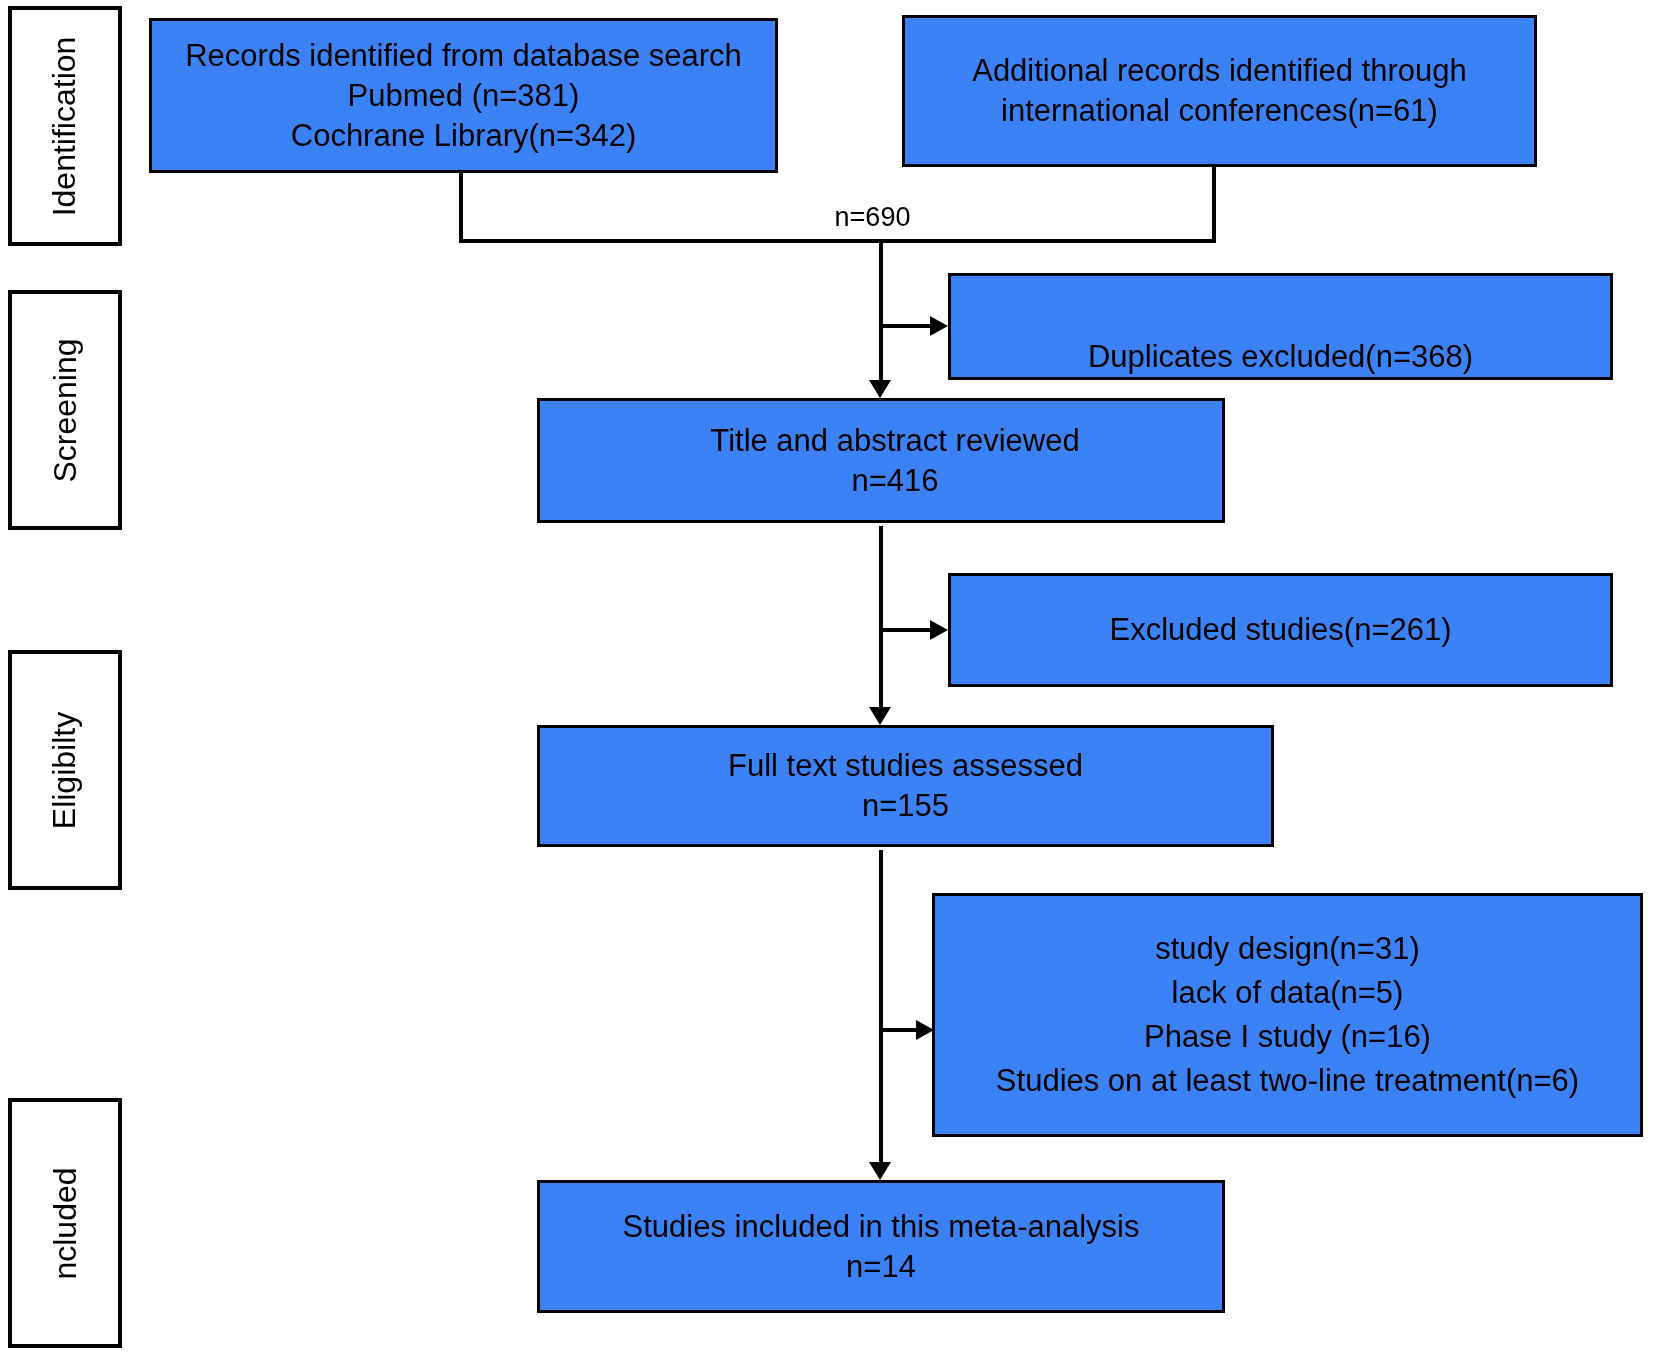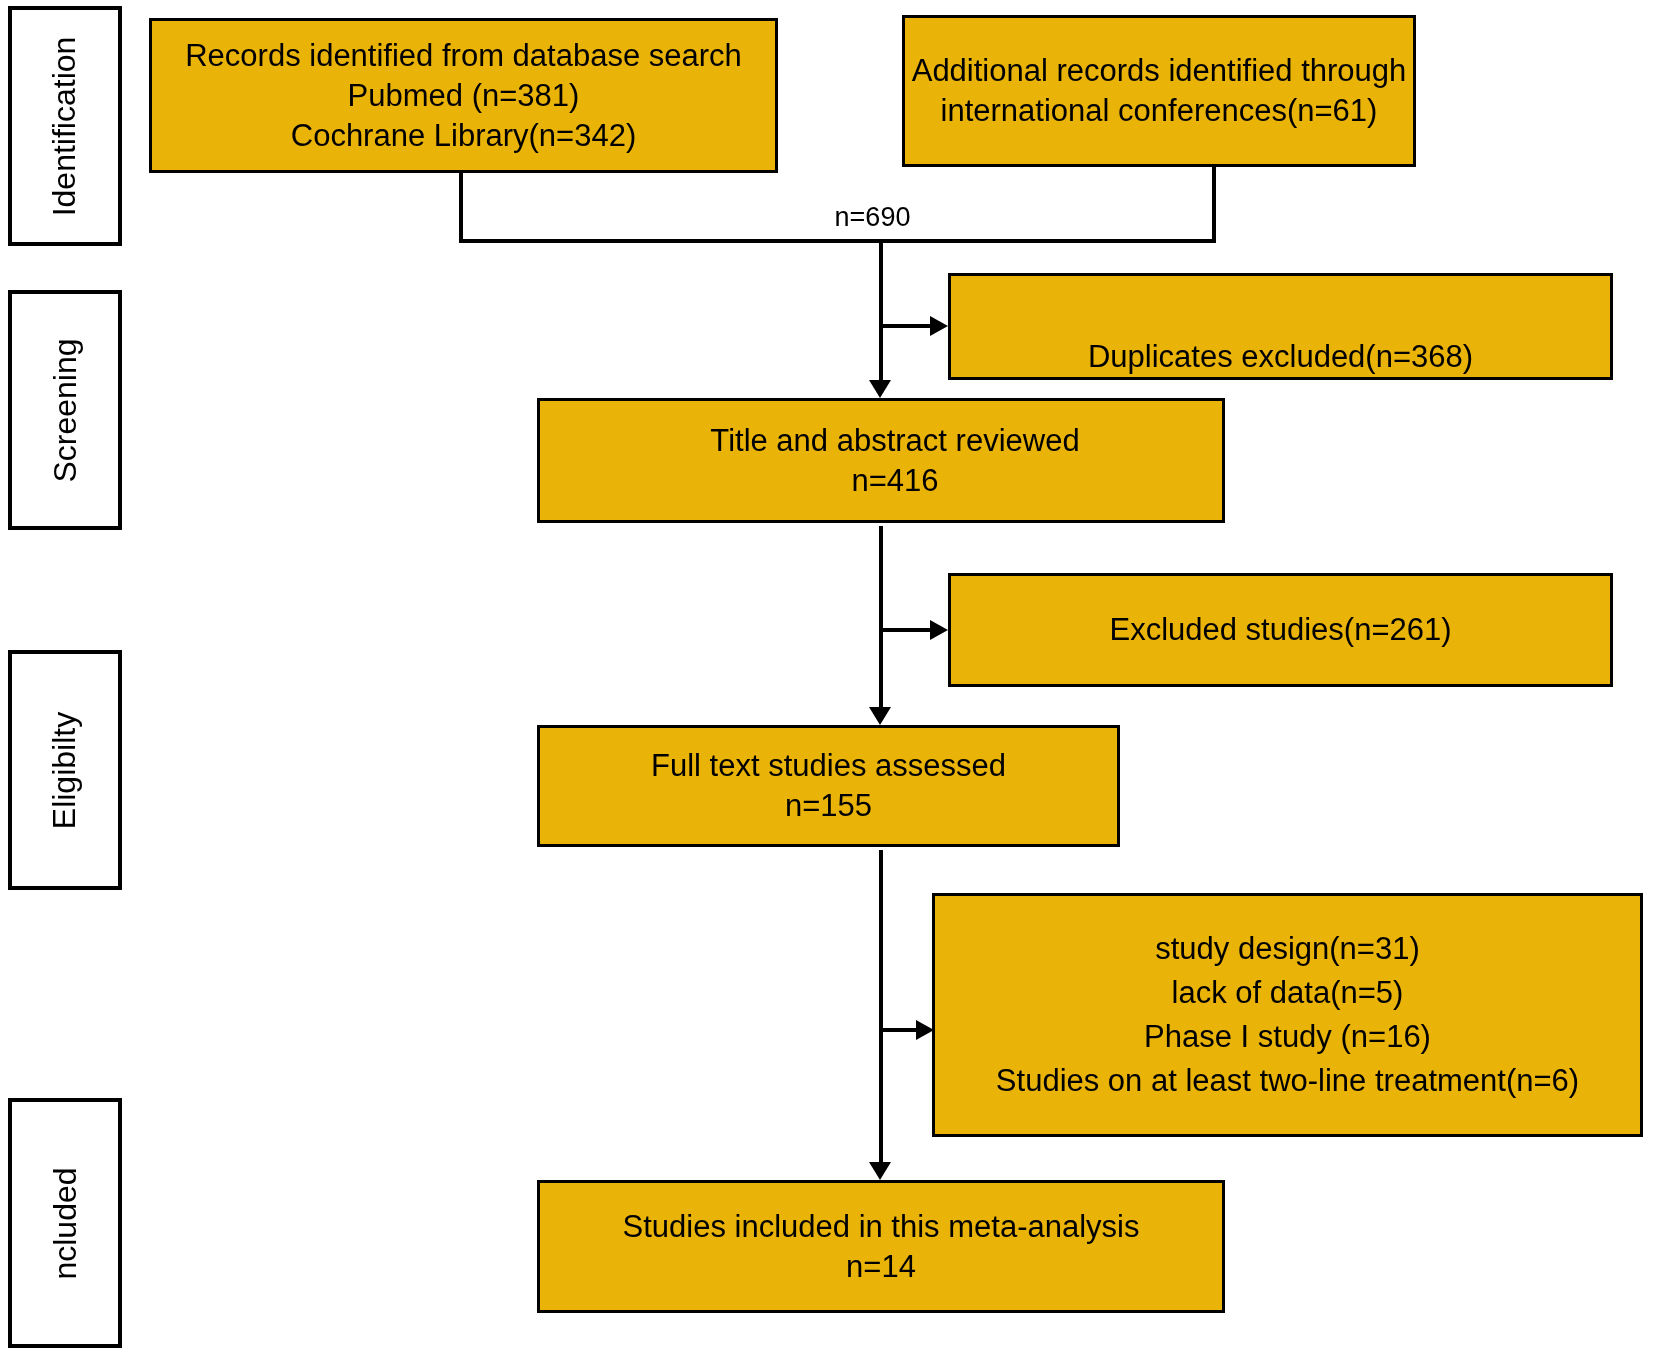--- a/index.html
+++ b/index.html
@@ -8,21 +8,21 @@
     width: 1654px;
     height: 1355px;
     background: #ffffff;
     font-family: "Liberation Sans", sans-serif;
     color: #000000;
     overflow: hidden;
   }
   .flow-box {
     position: absolute;
     border: 3px solid #000000;
-    background: #eab308;
+    background: #3b82f6;
     display: flex;
     flex-direction: column;
     align-items: center;
     justify-content: center;
     text-align: center;
     box-sizing: border-box;
   }
   .flow-box .line {
     font-size: 31px;
     line-height: 40px;
@@ -70,25 +70,25 @@
   }
 
   
   #stage-identification { top: 6px;    height: 240px; }
   #stage-screening      { top: 290px;  height: 240px; }
   #stage-eligibilty     { top: 650px;  height: 240px; }
   #stage-ncluded        { top: 1098px; height: 250px; }
 
   
   #box-records-db        { left: 149px; top: 18px;   width: 629px; height: 155px; }
-  #box-additional        { left: 902px; top: 15px;   width: 514px; height: 152px; }
+  #box-additional        { left: 902px; top: 15px;   width: 635px; height: 152px; }
   #box-duplicates        { left: 948px; top: 273px;  width: 665px; height: 107px; justify-content: flex-end; }
   #box-title-abstract    { left: 537px; top: 398px;  width: 688px; height: 125px; padding-left: 28px; }
   #box-excluded-studies  { left: 948px; top: 573px;  width: 665px; height: 114px; }
-  #box-full-text         { left: 537px; top: 725px;  width: 583px; height: 122px; }
+  #box-full-text         { left: 537px; top: 725px;  width: 737px; height: 122px; }
   #box-reasons           { left: 932px; top: 893px;  width: 711px; height: 244px; }
   #box-reasons .line     { line-height: 44px; }
   #box-included          { left: 537px; top: 1180px; width: 688px; height: 133px; }
 </style>
 </head>
 <body>
 
 <div id="canvas">
 
   <div class="stage-box" id="stage-identification">

